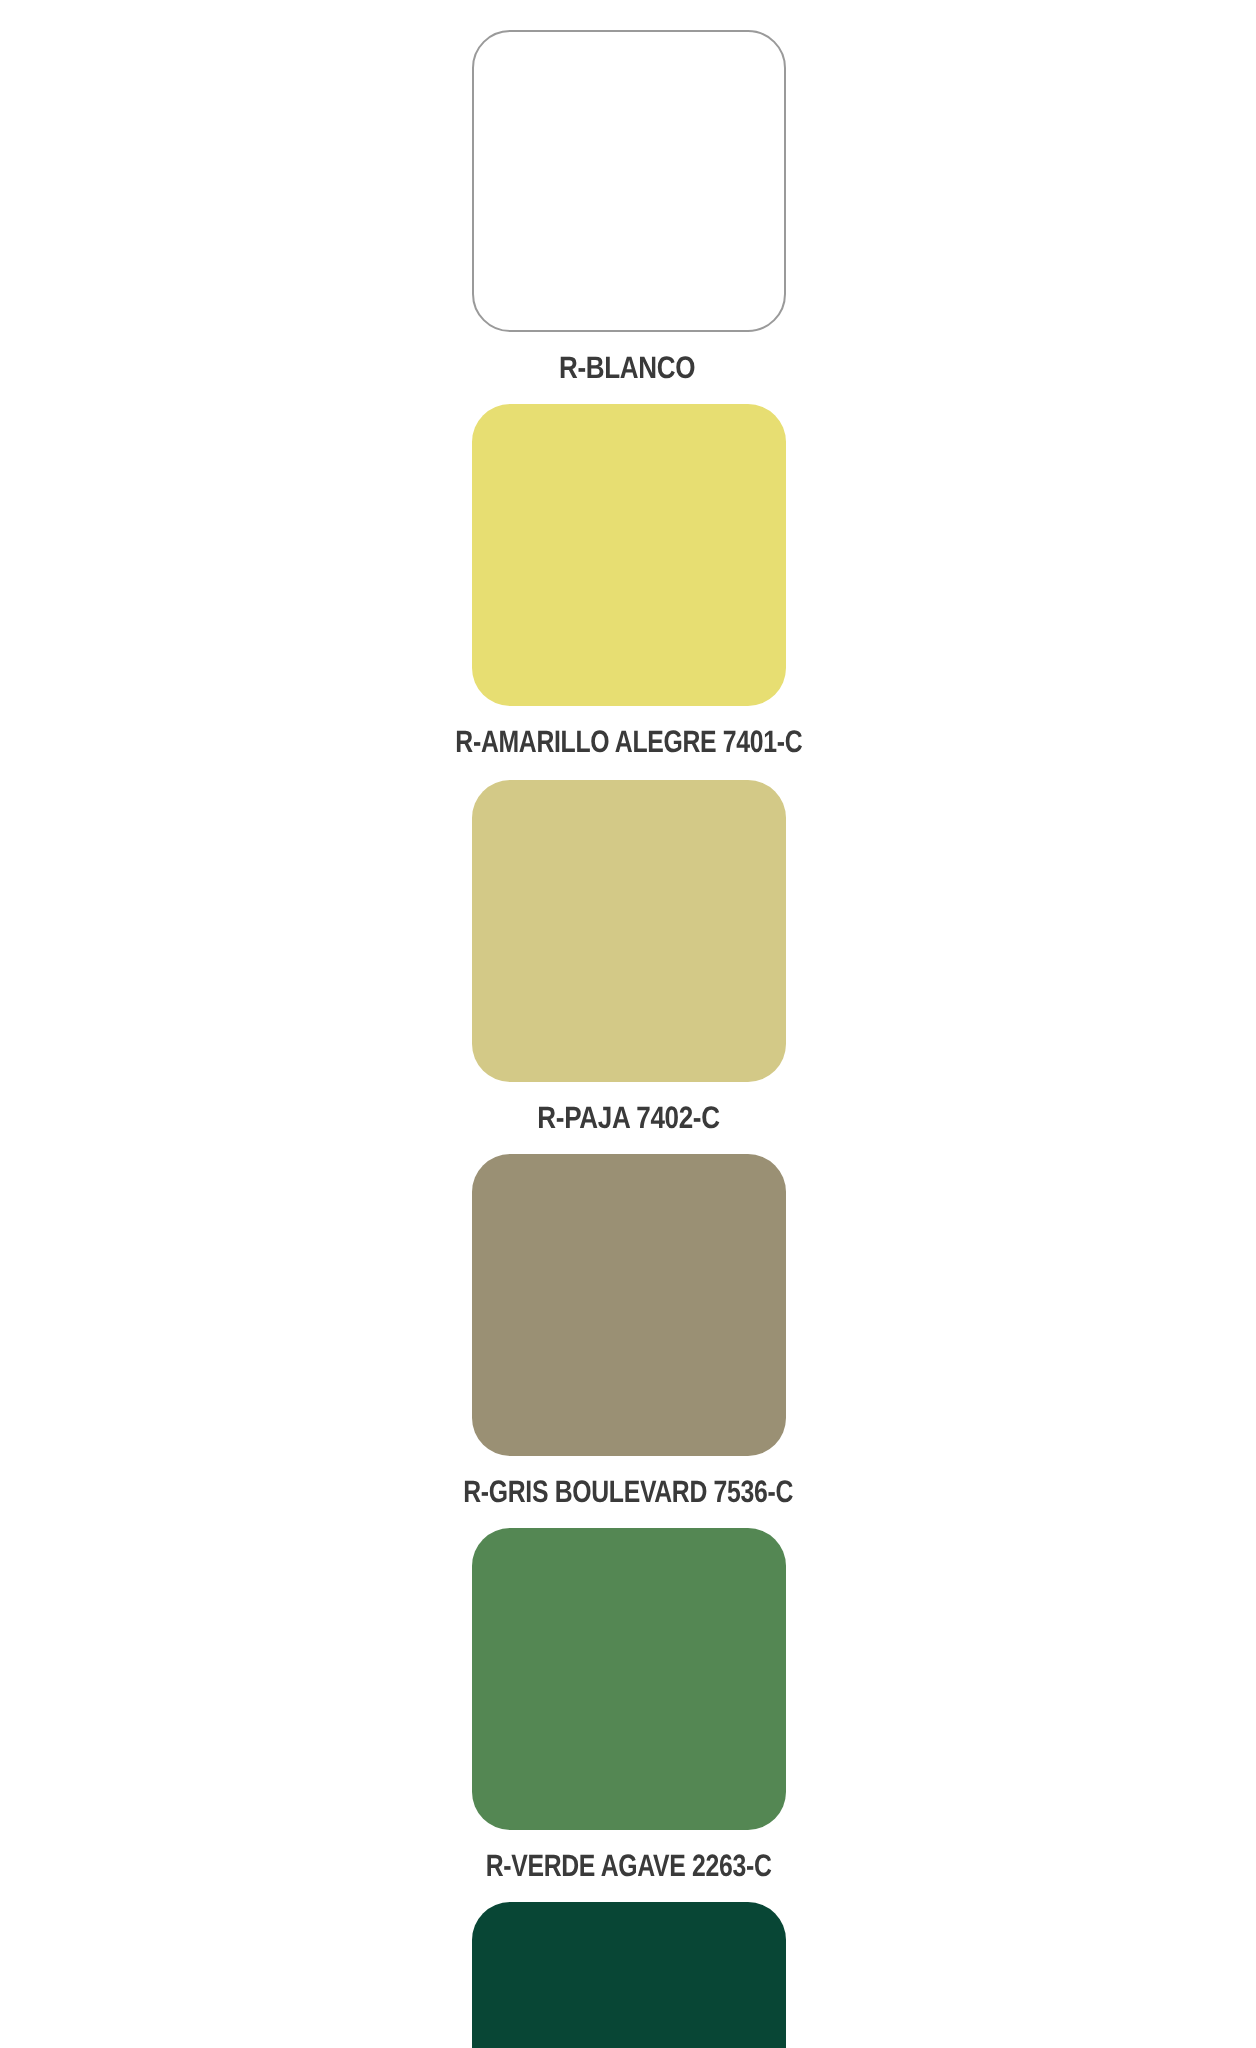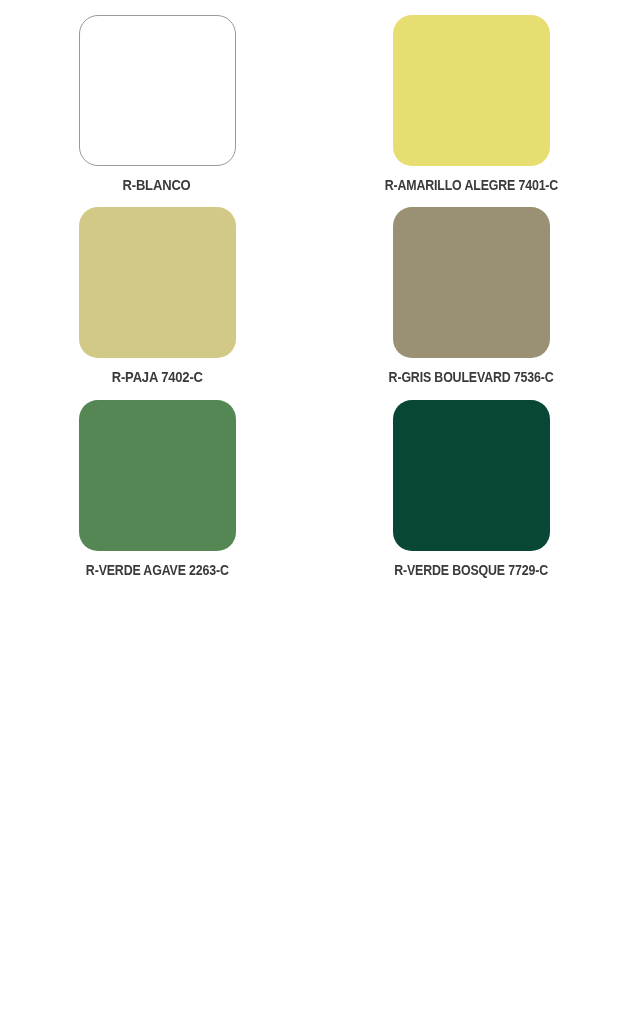--- a/index.html
+++ b/index.html
@@ -13,21 +13,21 @@
   }
 
   body {
     font-family: "Liberation Sans", sans-serif;
   }
 
   #palette-grid {
     width: 628px;
     height: 968px;
     display: grid;
-    grid-template-columns: repeat(2, 1fr);
+    grid-template-columns: repeat(1, 1fr);
     grid-template-rows: repeat(5, 1fr);
     padding: 6px 0 0 0;
   }
 
   .swatch-cell {
     display: flex;
     flex-direction: column;
     align-items: center;
     justify-content: flex-start;
     position: relative;

